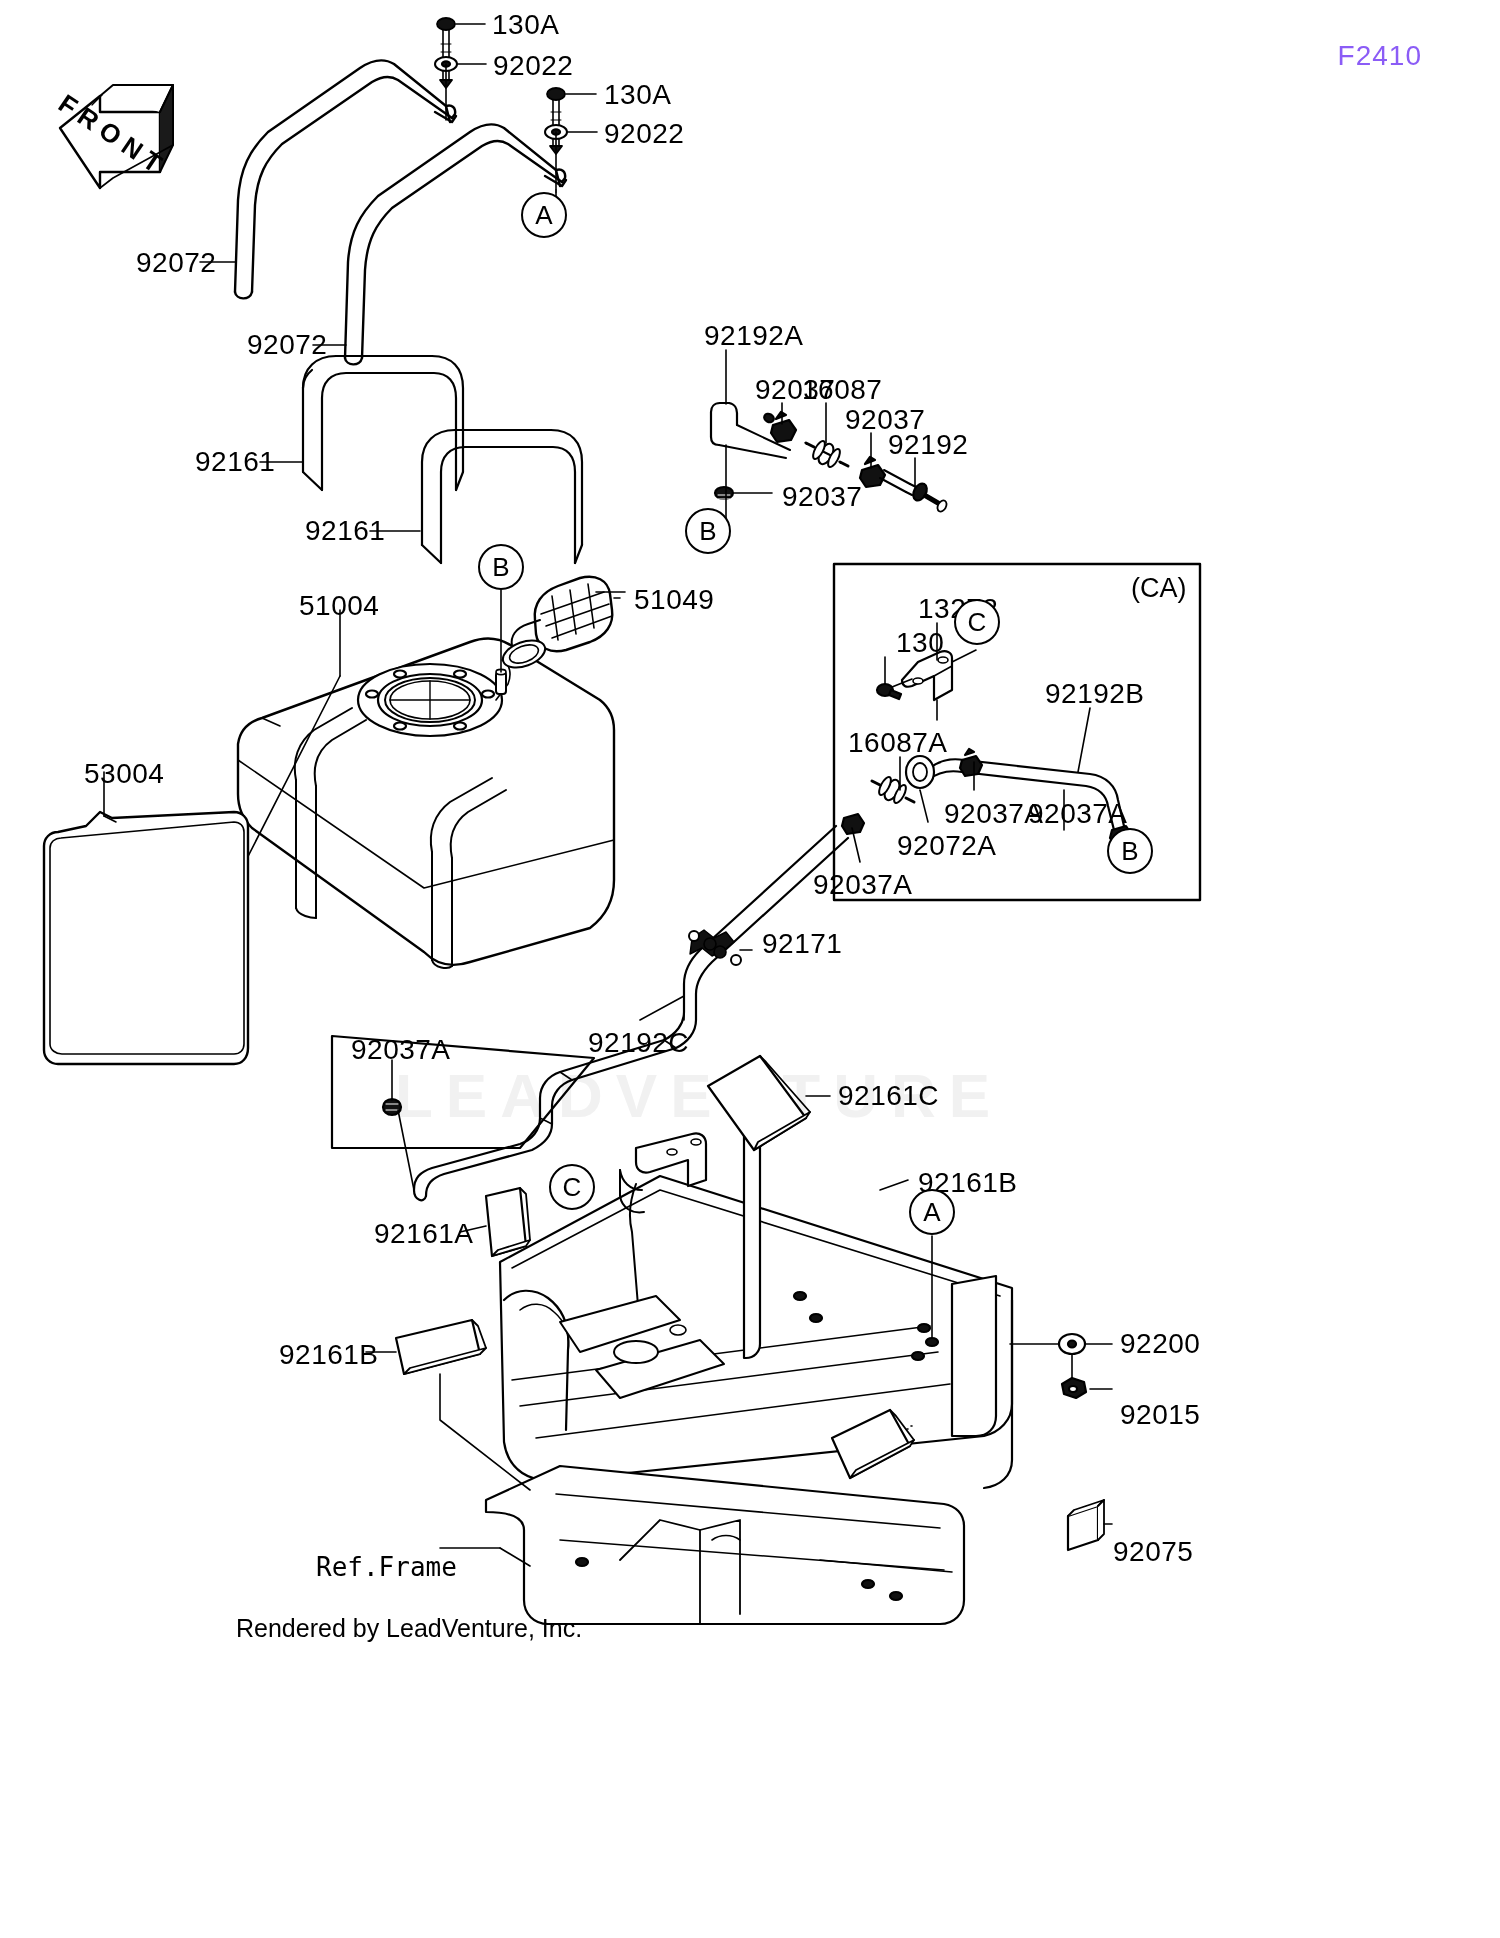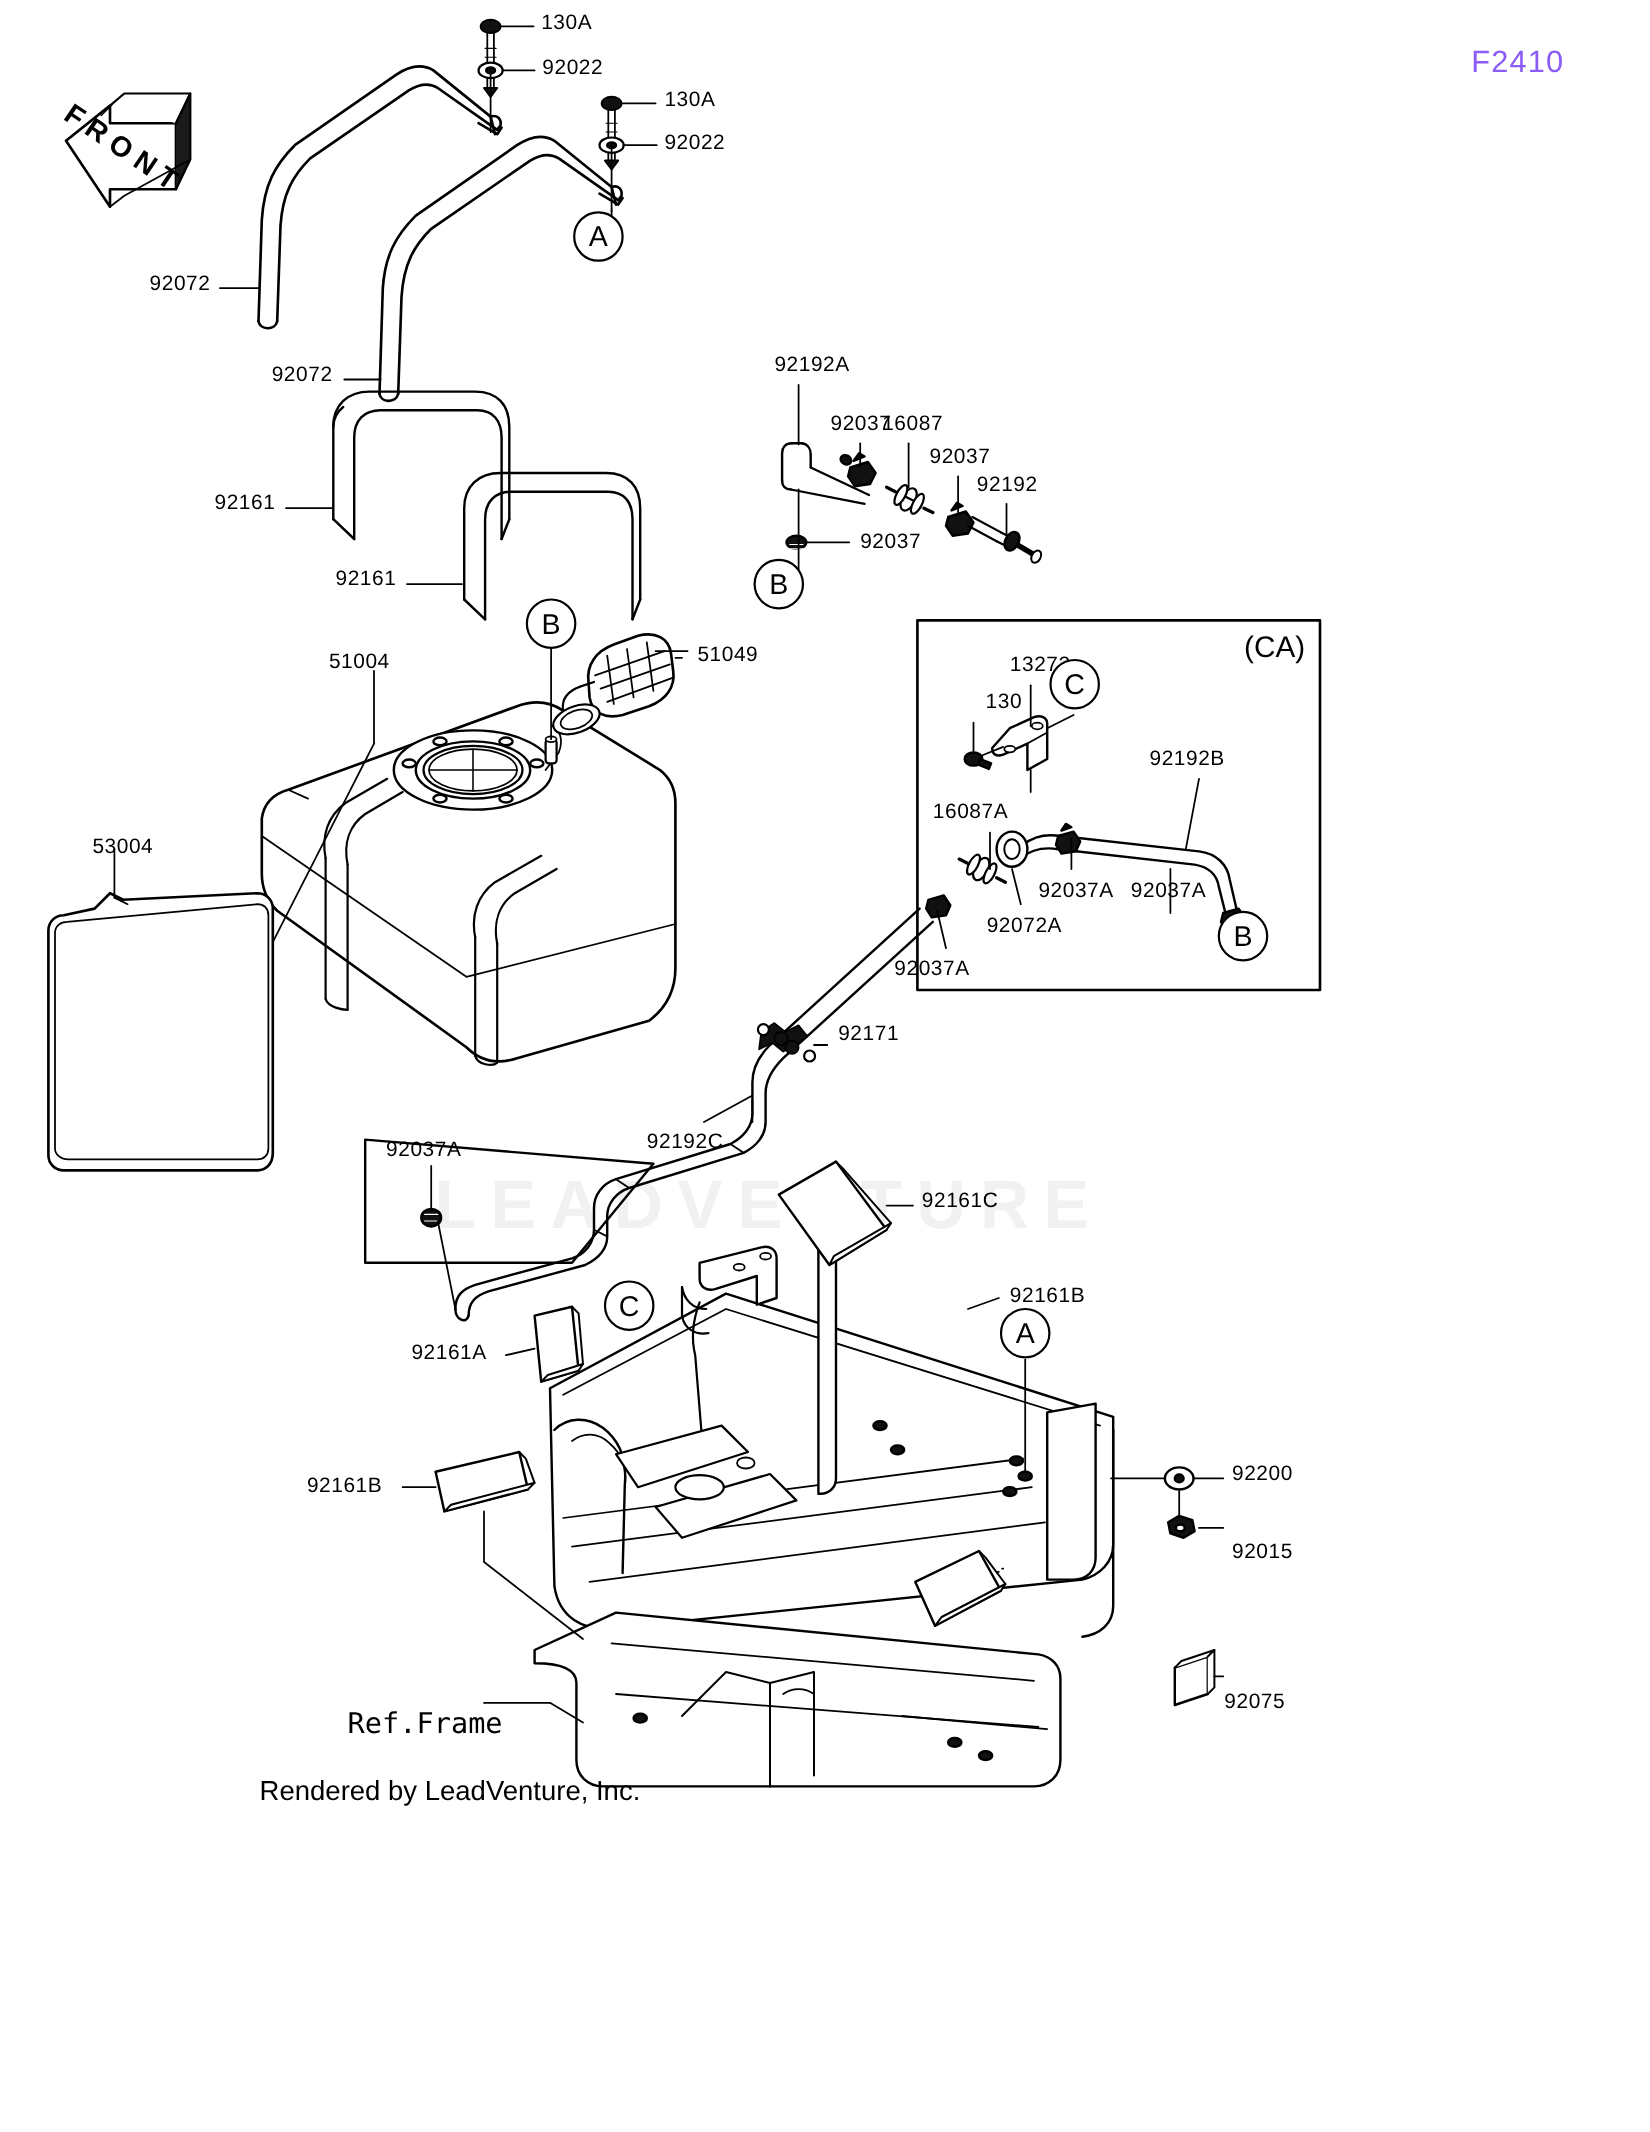--- a/index.html
+++ b/index.html
@@ -13,21 +13,21 @@
   #sheet {
     position: relative;
     width: 1500px;
     height: 1938px;
     background: #ffffff;
     overflow: hidden;
   }
   .lbl {
     position: absolute;
     font-family: "Liberation Sans", sans-serif;
-    font-size: 19px;
+    font-size: 28px;
     letter-spacing: 0.5px;
     color: #000000;
     white-space: nowrap;
     line-height: 1;
   }
   .diagram-svg {
     position: absolute;
     left: 0; top: 0;
     width: 1500px;
     height: 1938px;

